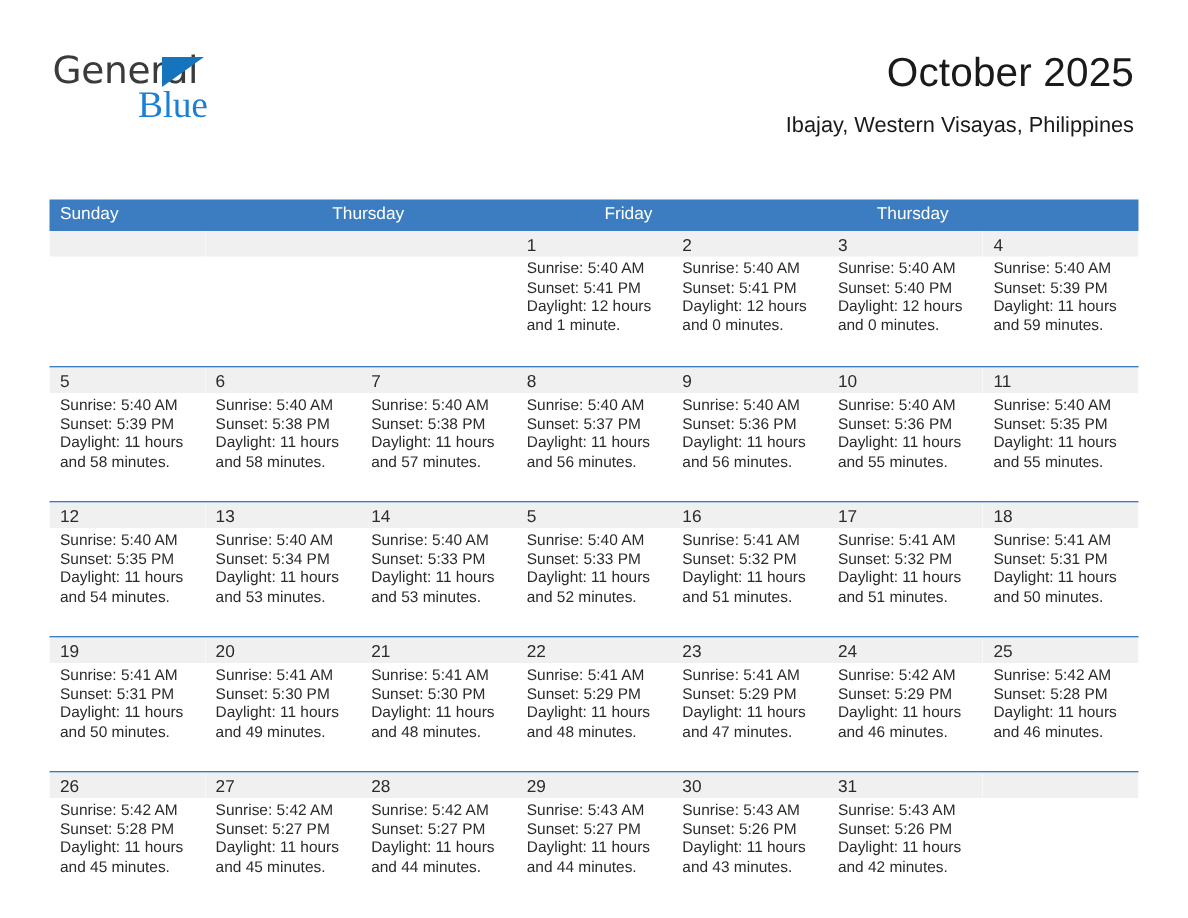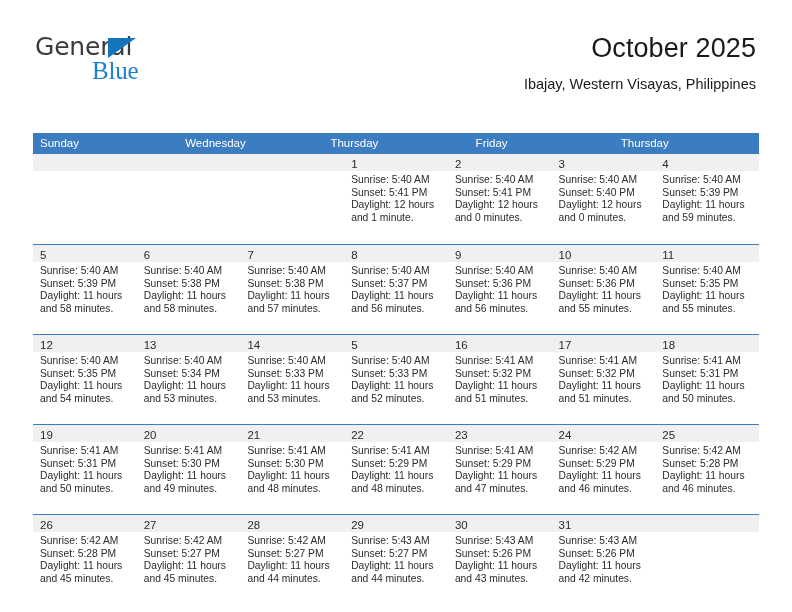--- a/index.html
+++ b/index.html
@@ -157,21 +157,20 @@
       <span class="logo-tri"></span>
       <span class="logo-blue">Blue</span>
     </div>
     <div class="title">October 2025</div>
     <div class="subtitle">Ibajay, Western Visayas, Philippines</div>
   </div>
 
   <div class="calendar">
     <div class="weekday-row">
       <div class="weekday">Sunday</div>
-      <div class="weekday">Wednesday</div>
       <div class="weekday">Thursday</div>
       <div class="weekday">Friday</div>
       <div class="weekday">Thursday</div>
     </div>
 
     <div class="week-row first">
       <div class="day-cell empty">
         <div class="daynum-band"><span class="daynum"></span></div>
         <div class="day-info">
           <div></div>

